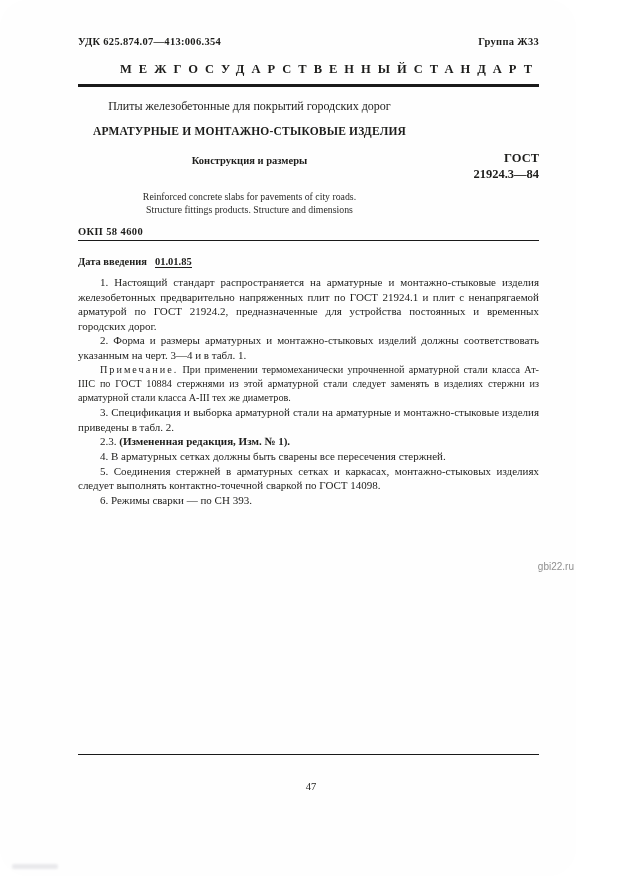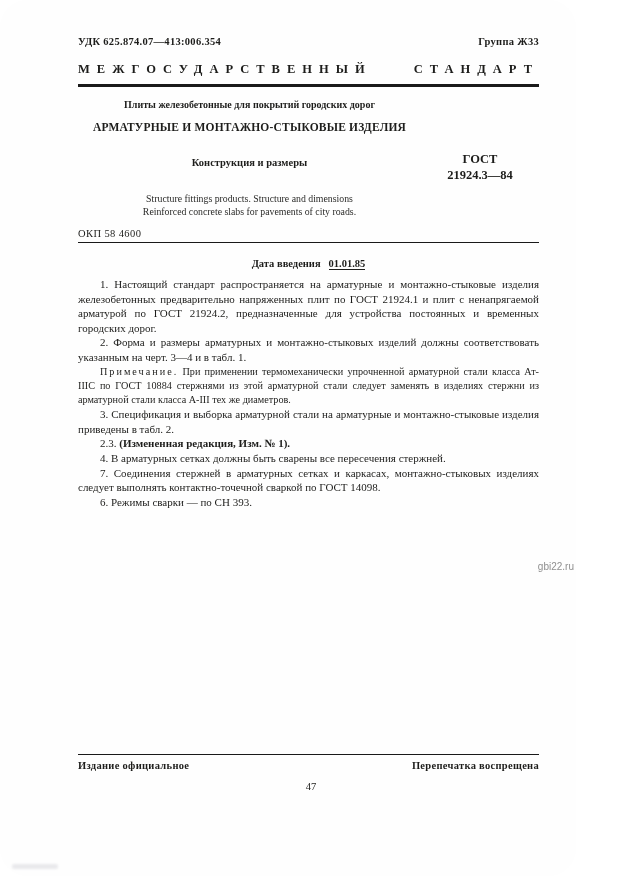--- a/index.html
+++ b/index.html
@@ -24,42 +24,42 @@
   }
   
   .topline{
     display:flex;justify-content:space-between;
     font-size:10.5px;font-weight:bold;
     letter-spacing:0.3px;
     margin-bottom:15px;
   }
   
   .standard-type{
-    display:flex;justify-content:space-between;
+    display:flex;justify-content:flex-end;
     font-size:12.5px;font-weight:bold;
     margin-bottom:7px;
   }
   .standard-type span{letter-spacing:7px;}
   .rule-thick{height:3px;background:var(--rule);margin-bottom:12px;}
   
   .title-block{display:flex;align-items:center;}
   .title-left{flex:1;text-align:center;padding:0 8px;}
-  .subject{font-size:10px;font-weight:bold;margin-bottom:11px;}
-  .main-title{font-size:11.5px;font-weight:bold;margin-bottom:24px;letter-spacing:0.2px;}
+  .subject{font-size:12px;font-weight:normal;margin-bottom:11px;}
+  .main-title{font-size:11.5px;font-weight:bold;margin-bottom:18px;letter-spacing:0.2px;}
   .subtitle{font-size:10.5px;font-weight:bold;margin-bottom:24px;}
   .en-title{font-size:9.8px;line-height:13px;color:#2a2a28;}
   .title-right{
-    width:118px;text-align:center;
+    width:118px;text-align:right;
     font-size:12.5px;font-weight:bold;line-height:16px;
     margin-top:16px;
   }
-  .okp{font-size:10.5px;margin-top:10px;letter-spacing:0.4px;}
+  .okp{font-size:10.5px;margin-top:10px;letter-spacing:0.4px;font-weight:bold;}
   .rule-thin{height:1px;background:var(--rule);margin-top:3px;}
   .effective{
-    text-align:center;
+    text-align:left;
     font-size:10.5px;font-weight:bold;
     margin-top:15px;
   }
   .effective .date{border-bottom:1px solid var(--text);margin-left:8px;}
   
   .body-text{
     margin-top:8px;
     font-size:11px;line-height:14.6px;
     text-align:justify;
   }
@@ -105,22 +105,22 @@
       <span>СТАНДАРТ</span>
     </div>
 
     <div class="rule-thick"></div>
 
     <div class="title-block">
       <div class="title-left">
         <div class="subject">Плиты железобетонные для покрытий городских дорог</div>
         <div class="main-title">АРМАТУРНЫЕ И МОНТАЖНО-СТЫКОВЫЕ ИЗДЕЛИЯ</div>
         <div class="subtitle">Конструкция и размеры</div>
+        <div class="en-title">Reinforced concrete slabs for pavements of city roads.</div>
         <div class="en-title">Structure fittings products. Structure and dimensions</div>
-        <div class="en-title">Reinforced concrete slabs for pavements of city roads.</div>
       </div>
       <div class="title-right">
         <div>ГОСТ</div>
         <div>21924.3—84</div>
       </div>
     </div>
 
     <div class="okp">ОКП 58 4600</div>
     <div class="rule-thin"></div>
 
@@ -128,31 +128,27 @@
       <span>Дата введения</span><span class="date">01.01.85</span>
     </div>
 
     <div class="body-text">
       <p>1. Настоящий стандарт распространяется на арматурные и монтажно-стыковые изделия железобетонных предварительно напряженных плит по ГОСТ 21924.1 и плит с ненапрягаемой арматурой по ГОСТ 21924.2, предназначенные для устройства постоянных и временных городских дорог.</p>
       <p>2. Форма и размеры арматурных и монтажно-стыковых изделий должны соответствовать указанным на черт. 3—4 и в табл. 1.</p>
       <p class="note"><span class="note-label">Примечание.</span><span> При применении термомеханически упрочненной арматурной стали класса Ат-IIIС по ГОСТ 10884 стержнями из этой арматурной стали следует заменять в изделиях стержни из арматурной стали класса А-III тех же диаметров.</span></p>
       <p>3. Спецификация и выборка арматурной стали на арматурные и монтажно-стыковые изделия приведены в табл. 2.</p>
       <p><span>2.3. </span><b>(Измененная редакция, Изм. № 1).</b></p>
       <p>4. В арматурных сетках должны быть сварены все пересечения стержней.</p>
-      <p>7. Соединения стержней в арматурных сетках и каркасах, монтажно-стыковых изделиях следует выполнять контактно-точечной сваркой по ГОСТ 14098.</p>
+      <p>5. Соединения стержней в арматурных сетках и каркасах, монтажно-стыковых изделиях следует выполнять контактно-точечной сваркой по ГОСТ 14098.</p>
       <p>6. Режимы сварки — по СН 393.</p>
     </div>
   </div>
 
   <div class="watermark">gbi22.ru</div>
 
   <div class="footer">
     <div class="rule-thin"></div>
-    <div class="footer-row">
-      <span>Издание официальное</span>
-      <span>Перепечатка воспрещена</span>
-    </div>
   </div>
 
   <div class="page-number">47</div>
 
   <div class="corner-smudge"></div>
 </div>
 
 </body></html>

